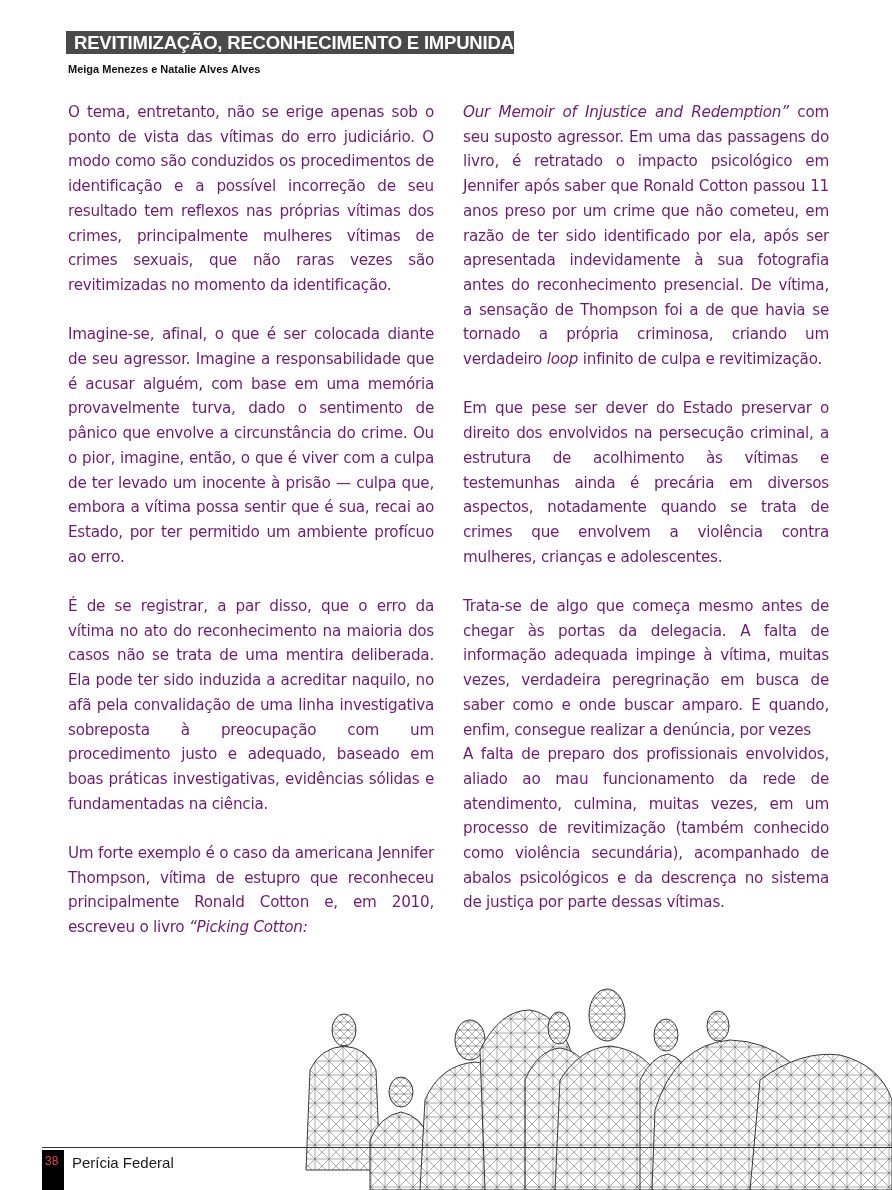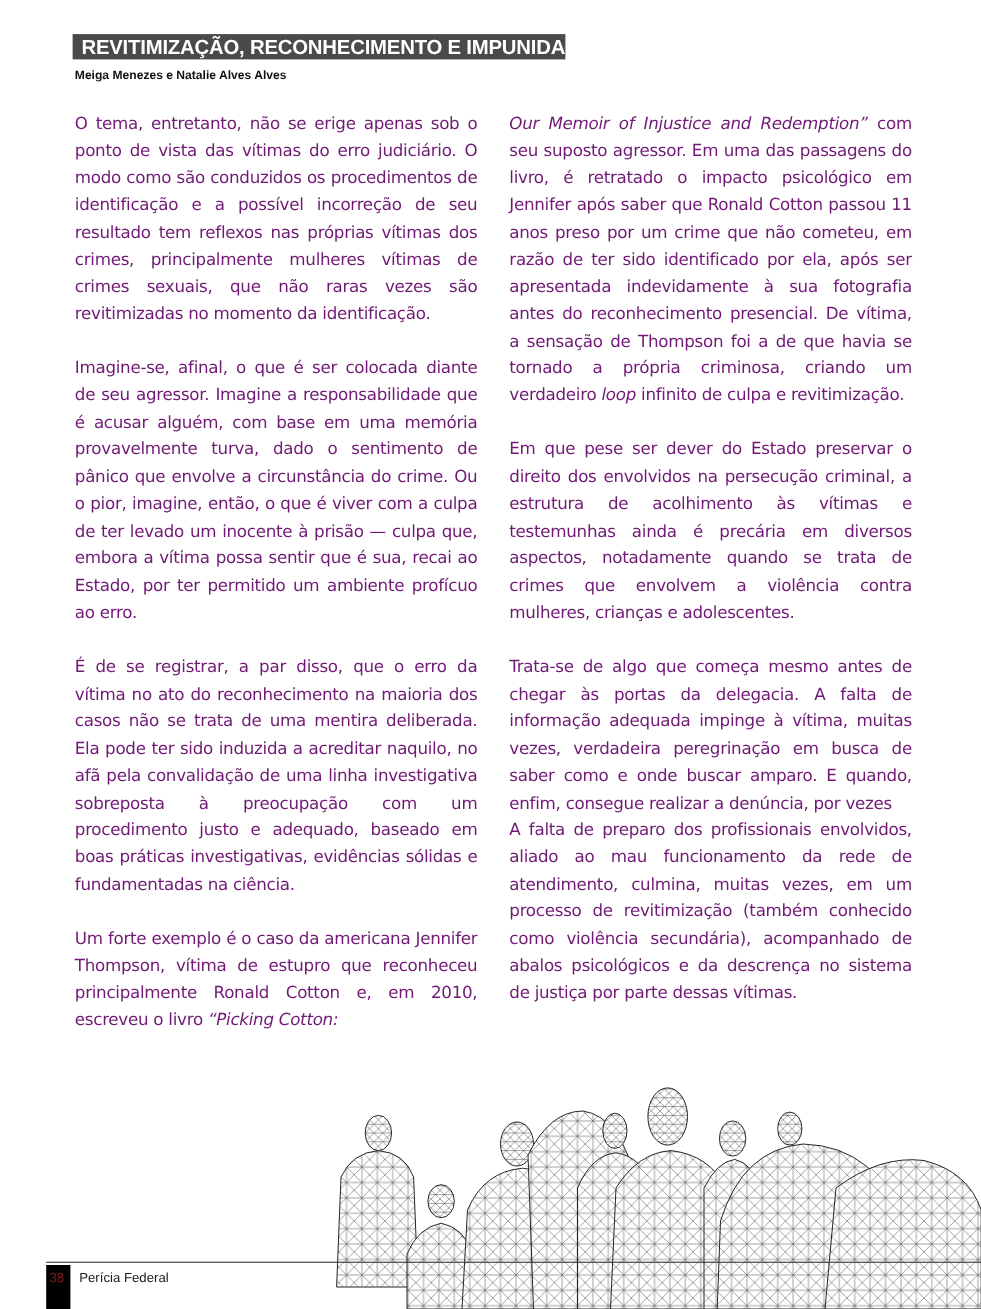--- a/index.html
+++ b/index.html
@@ -32,26 +32,26 @@
   .illustration {
     position: absolute; left: 280px; top: 970px; width: 612px; height: 220px;
   }
   .footer-rule {
     position: absolute; left: 42px; top: 1147px; width: 850px; height: 1px; background: #333;
   }
   .page-num-box {
     position: absolute; left: 42px; top: 1150px; width: 22px; height: 40px; background: #000;
   }
   .page-num {
-    position: absolute; left: 45px; top: 1154px; color: #7f1d1d;
+    position: absolute; left: 45px; top: 1154px; color: #ef4444;
     font-family: "Liberation Sans", sans-serif; font-size: 12px;
   }
   .journal {
     position: absolute; left: 72px; top: 1154px;
-    font-family: "Liberation Sans", sans-serif; font-size: 12px; color: #1a1a1a;
+    font-family: "Liberation Sans", sans-serif; font-size: 15px; color: #1a1a1a;
   }
   .citation {
     position: absolute; left: 157px; top: 1199px;
     font-family: "Liberation Sans", sans-serif; font-size: 11.5px; font-style: italic; color: #1f2f5a;
     letter-spacing: -0.3px;
   }
   .citation .doi { color: #1a1a1a; }
 </style>
 </head>
 <body>

